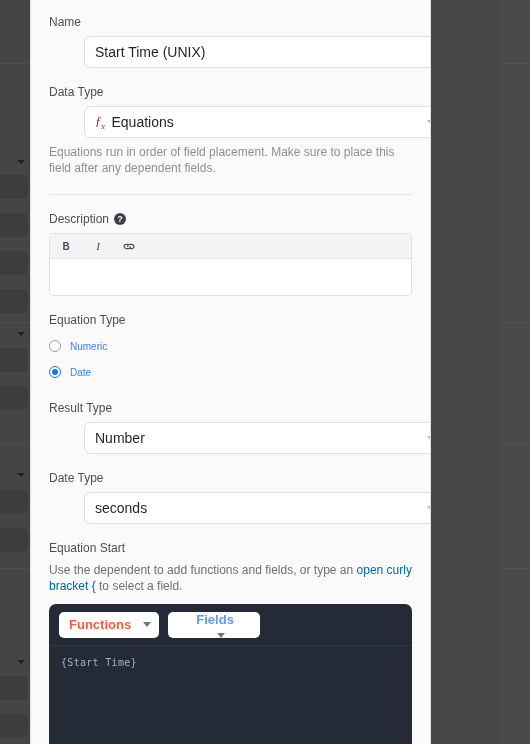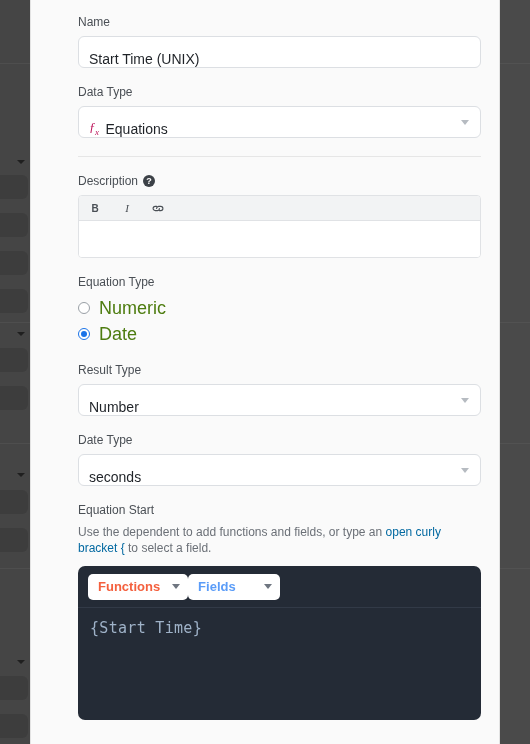--- a/index.html
+++ b/index.html
@@ -32,43 +32,43 @@
     background: #4e4e4e;
   }
   .bg-right {
     position: absolute; right: 0; top: 0; width: 30px; height: 744px;
     background: #4a4a4a;
   }
   .bg-right-sep { position: absolute; right: 0; width: 30px; height: 1px; background: #525252; }
 
   
   .panel {
-    position: absolute; left: 30px; top: 0; width: 470px; height: 744px;
+    position: absolute; left: 30px; top: 0; width: 401px; height: 744px;
     background: #fafafa;
     border-left: 1px solid #e3e3e3;
     border-right: 1px solid #e3e3e3;
     overflow: hidden;
-    padding-left: 29px;
   }
   .panel-inner { padding: 14px 18px 0 18px; }
 
   .field { margin-bottom: 16px; }
   .label {
     font-size: 12px; color: #4a4f55; line-height: 16px;
     margin-bottom: 6px; display: flex; align-items: center; gap: 5px;
   }
   .input, .select {
     width: 100%; height: 32px;
     background: #ffffff;
     border: 1px solid #dcdfe3;
     border-radius: 6px;
-    display: flex; align-items: flex-end;
+    display: flex; align-items: center;
     padding: 0 10px;
     font-size: 14px; color: #1f2328;
     position: relative;
+    margin-left: 35px;
   }
   .select { padding-right: 26px; }
   .caret {
     position: absolute; right: 11px; top: 50%; margin-top: -2px;
     width: 0; height: 0;
     border-left: 4px solid transparent;
     border-right: 4px solid transparent;
     border-top: 5px solid #b6bbc1;
   }
   .fx {
@@ -118,55 +118,55 @@
   .radio {
     width: 12px; height: 12px; border-radius: 50%;
     border: 1px solid #9aa0a6; background: #fff;
     flex: 0 0 auto; position: relative;
   }
   .radio.checked { border-color: #1a73e8; border-width: 1px; background:#fff; }
   .radio.checked::after {
     content: ""; position: absolute; left: 2px; top: 2px;
     width: 6px; height: 6px; border-radius: 50%; background: #1a73e8;
   }
-  .radio-label { font-size: 18px; color: #4d7c0f; }
+  .radio-label { font-size: 10px; color: #3b82f6; }
 
   
   .eq-helper { font-size: 12px; color: #6b7077; line-height: 16px; margin-bottom: 10px; }
   .eq-helper b { color: #0369a1; font-weight: normal; }
   .editor {
     background: #242b36;
     border-radius: 7px;
     height: 154px;
     overflow: hidden;
   }
   .editor-toolbar {
     height: 42px; display: flex; align-items: center;
-    padding-left: 10px; 
+    padding-left: 10px; gap: 9px;
     border-bottom: 1px solid #323a47;
   }
   .pill {
     background: #ffffff; border-radius: 5px;
     height: 26px; min-width: 92px;
     display: flex; align-items: center; justify-content: space-between;
     padding: 0 8px 0 10px;
     font-size: 13px; font-weight: bold;
   }
   .pill .pcaret {
     width: 0; height: 0; margin-left: 12px;
     border-left: 4px solid transparent;
     border-right: 4px solid transparent;
     border-top: 5px solid #6f7680;
   }
   .pill.functions { color: #f4603e; }
-  .pill.fields { color: #5a9cf8; }
+  .pill.fields { color: #5a9cf8; flex-direction: column; }
   .editor-code {
     padding: 11px 12px;
     font-family: "DejaVu Sans Mono", monospace;
-    font-size: 15px;
+    font-size: 10px;
     color: #9fb2c8;
     letter-spacing: 0.3px;
   }
 </style>
 </head>
 <body>
 
 <div class="screen">
 
   <div class="bg-dark"></div>
@@ -209,20 +209,21 @@
         </div>
       </div>
 
       <div class="field">
         <div class="label">Data Type</div>
         <div class="select">
           <span class="fx">ƒ<sub style="font-size:9px">x</sub></span>
           <span>Equations</span>
           <span class="caret"></span>
         </div>
+        <div class="helper">Equations run in order of field placement. Make sure to place this field after any dependent fields.</div>
       </div>
 
       <div class="divider"></div>
 
       <div class="field">
         <div class="label">
           <span>Description</span>
           <span class="help-icon">?</span>
         </div>
         <div class="rt-wrap">

